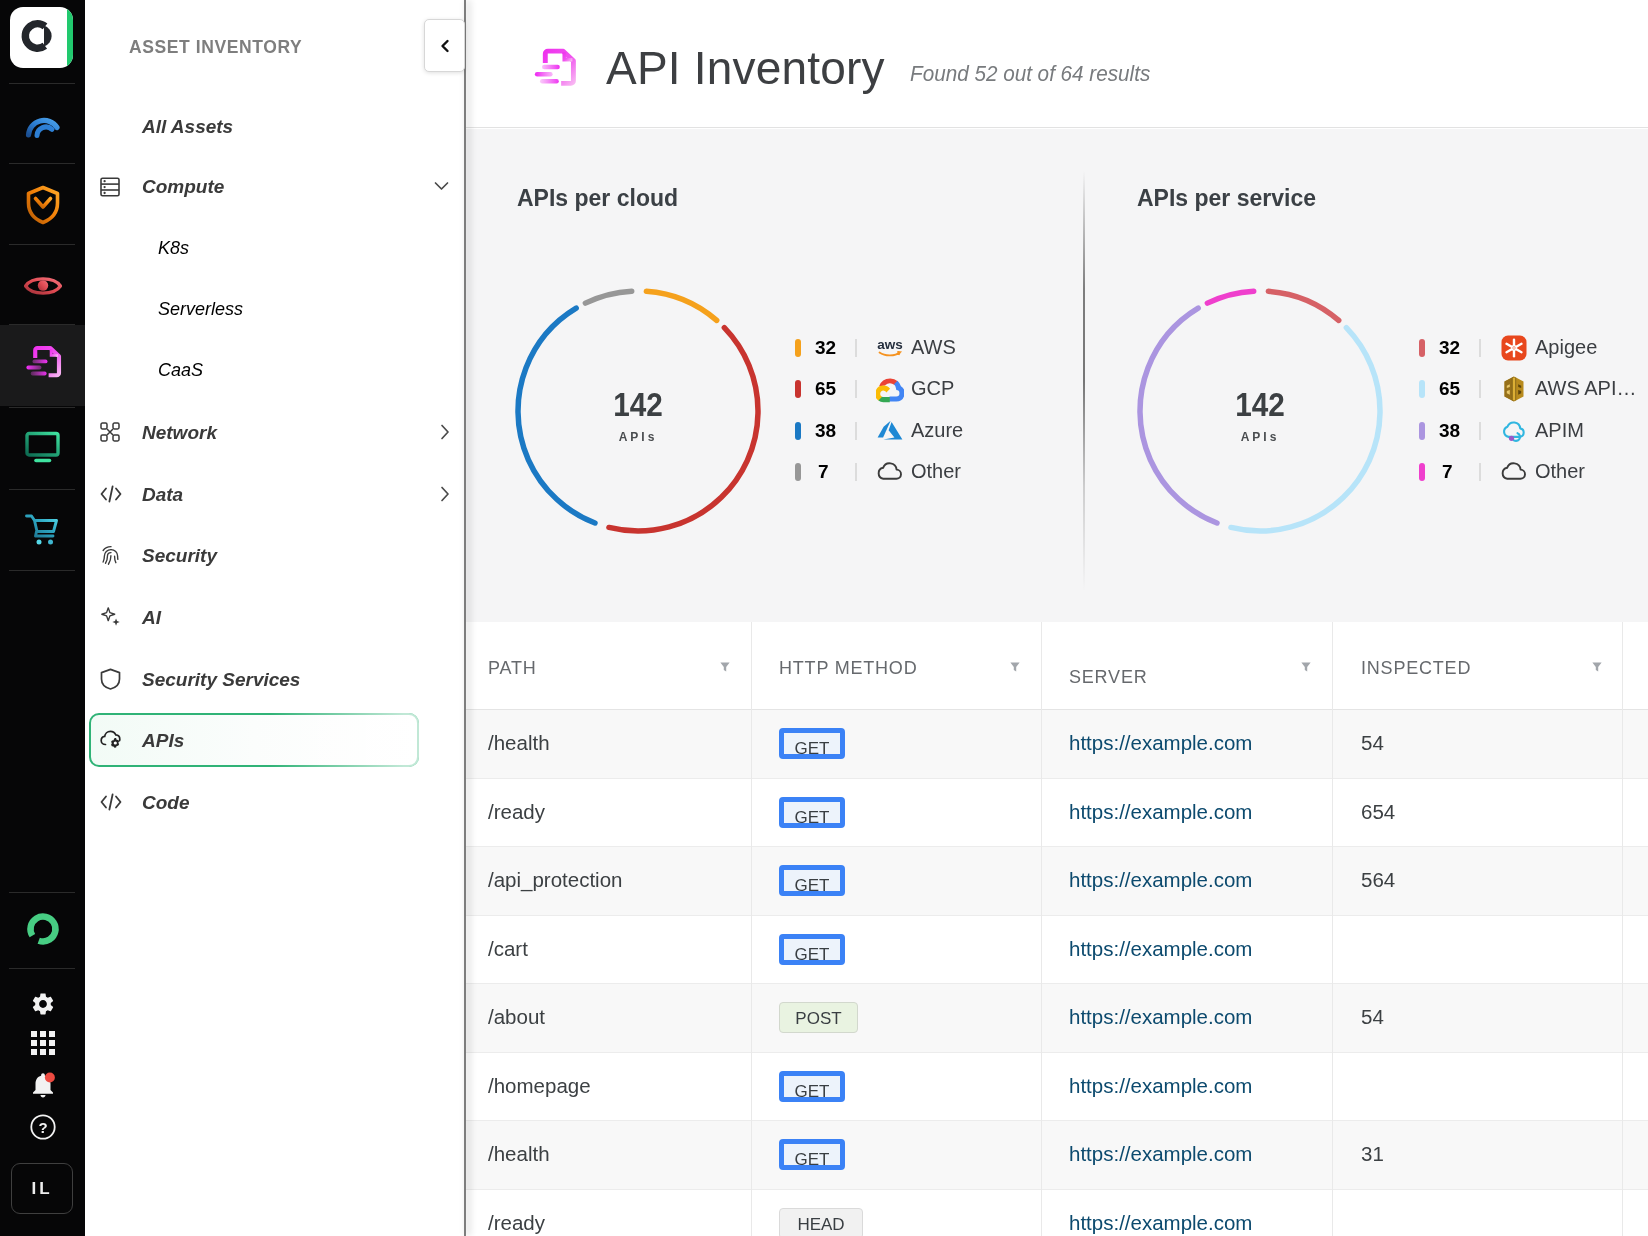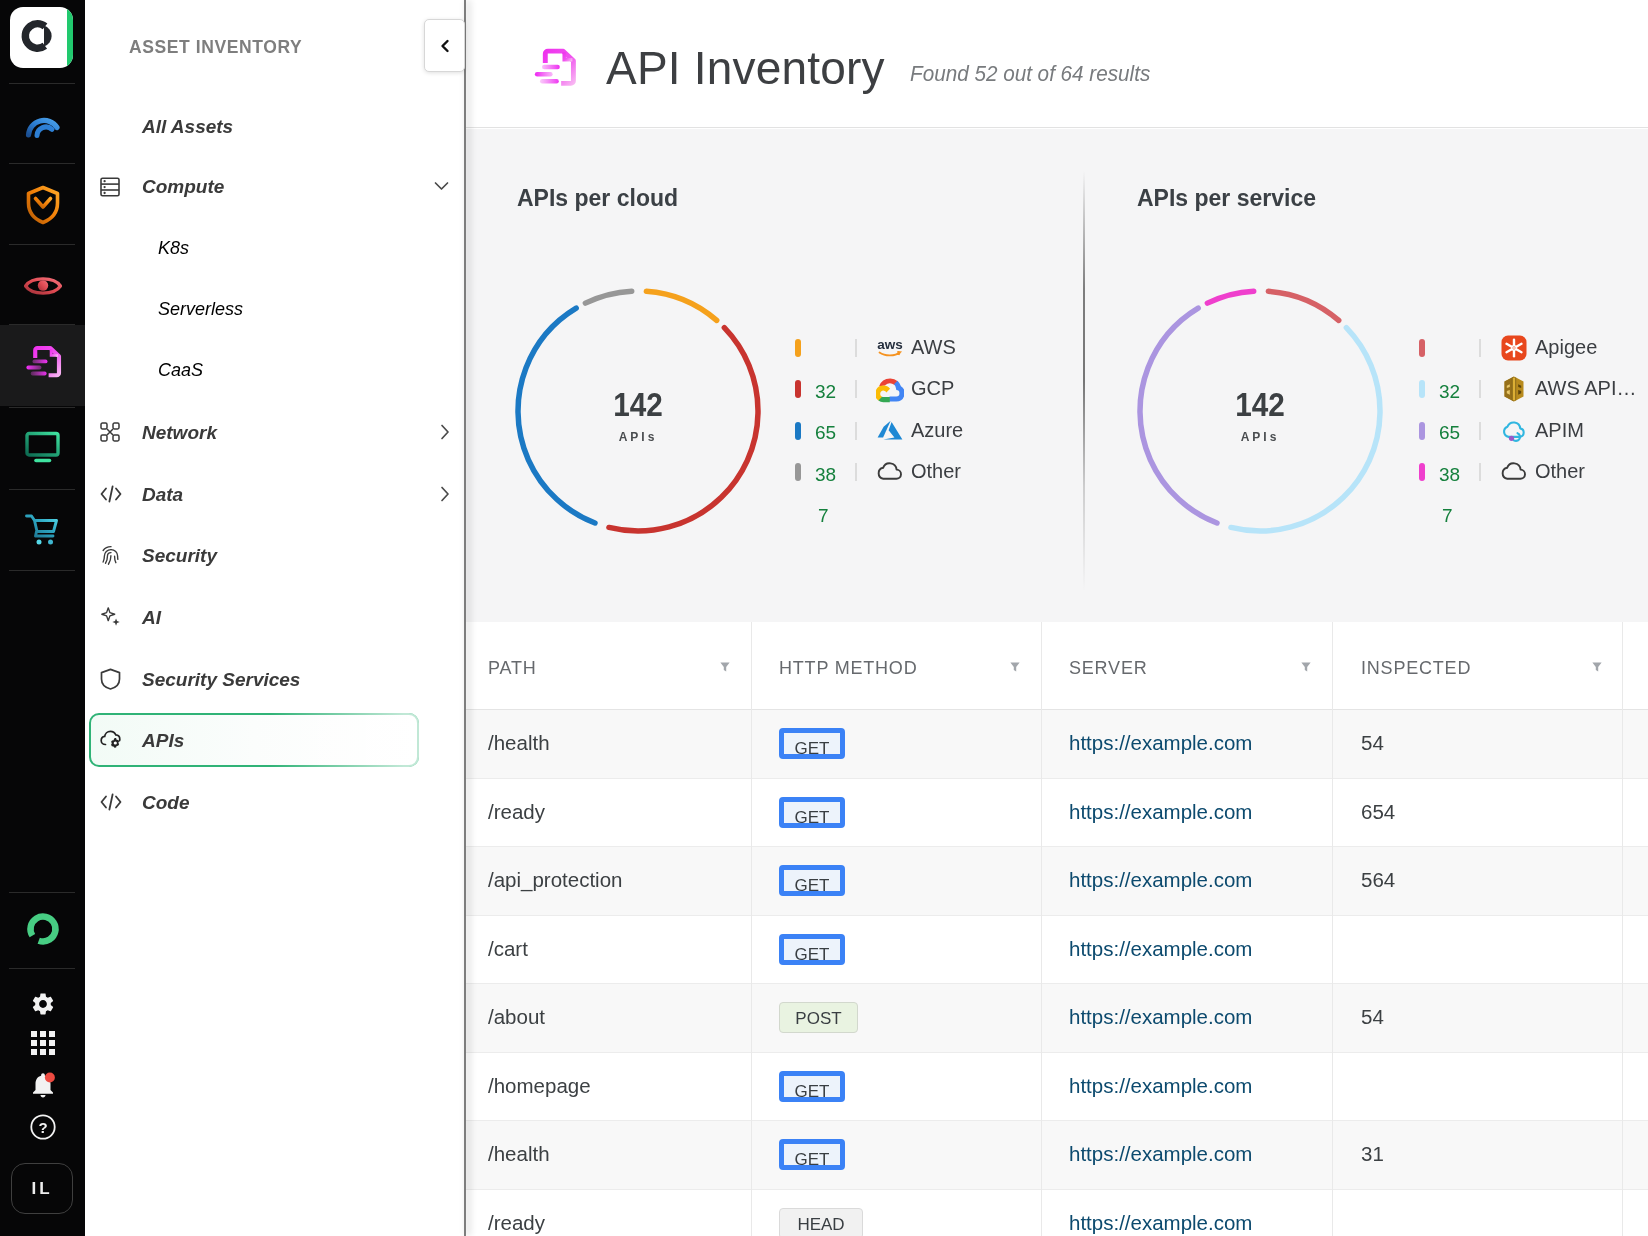--- a/index.html
+++ b/index.html
@@ -31,21 +31,21 @@
 #hsub { position:absolute; left:444px; top:61px; font-size:22px; font-style:italic; color:#787b7e; transform:scaleX(0.94); transform-origin:left center; }
 #band { position:absolute; left:0; top:129px; width:1182px; height:493px; background:#f5f5f6; }
 #band .ctitle { position:absolute; top:56px; font-size:23px; font-weight:700; color:#3b4045; }
 #vsep { position:absolute; left:617px; top:42px; width:2px; height:420px; background:linear-gradient(180deg, rgba(90,90,90,0) 0%, rgba(75,75,75,0.7) 28%, rgba(75,75,75,0.75) 50%, rgba(110,110,110,0.3) 75%, rgba(120,120,120,0) 100%); }
 .donut { position:absolute; top:152px; }
 .dcenter { position:absolute; text-align:center; width:200px; }
 .dnum { font-size:33px; font-weight:700; color:#3c4043; transform:scaleX(0.9); }
 .dsub { font-size:12px; font-weight:700; letter-spacing:3px; color:#4a4d50; margin-top:6px; }
 .leg { position:absolute; height:28px; }
 .lbar { position:absolute; left:0; top:5px; width:6px; height:18px; border-radius:3px; }
-.lnum { position:absolute; left:20px; top:3px; font-size:19px; font-weight:400; color:#15803d;margin-top:44px; }
+.lnum { position:absolute; left:20px; top:3px; font-size:19px; font-weight:700; color:#000000; }
 .lsep { position:absolute; left:60px; top:5px; width:2px; height:18px; background:#dcdcdc; }
 .lico { position:absolute; left:81px; top:0; width:28px; height:28px; }
 .llab { position:absolute; left:116px; top:2px; font-size:20px; font-weight:400; color:#3b3e42; white-space:nowrap; }
 
 #tbl { position:absolute; left:0; top:622px; width:1182px; }
 #thead { position:absolute; left:0; top:0; width:1182px; height:88px; background:#fff; border-bottom:1px solid #e4e4e4; }
 .th { position:absolute; top:36px; font-size:18px; letter-spacing:0.8px; color:#66696d; font-weight:400; }
 .funnel { position:absolute; top:39px; }
 .colline { position:absolute; top:0; width:1px; height:614px; background:#e9e9e9; }
 .row { position:absolute; left:0; width:1182px; height:68.5px; border-bottom:1px solid #ececec; }
@@ -175,21 +175,21 @@
       </g>
   </svg>
   <svg class="ric" style="top:1085px;" width="30" height="30" viewBox="0 0 24 24">
     <path fill="#f2f2f2" d="M12 22c1.1 0 2-.9 2-2h-4c0 1.1.89 2 2 2zm6-6v-5c0-3.07-1.64-5.64-4.5-6.32V4c0-.83-.67-1.5-1.5-1.5s-1.5.67-1.5 1.5v.68C7.63 5.36 6 7.92 6 11v5l-2 2v1h16v-1l-2-2z"></path>
     <circle cx="17.5" cy="6" r="4" fill="#ec4a41"></circle>
   </svg>
   <svg class="ric" style="top:1127px;" width="28" height="28" viewBox="0 0 28 28">
     <circle cx="14" cy="14" r="11.7" fill="none" stroke="#f2f2f2" stroke-width="1.8"></circle>
     <text x="14" y="19.5" font-size="15" font-weight="bold" fill="#f2f2f2" text-anchor="middle" font-family="Liberation Sans">?</text>
   </svg>
-  <div style="position:absolute; left:11px; top:1163px; width:62px; height:51px; border:1.5px solid #3f3f3f; border-radius:14px; color:#ededed; font-size:17px; font-weight:700; letter-spacing:3px; text-align:center; line-height:49px;">IL</div>
+  <div style="position:absolute; left:11px; top:1163px; width:62px; height:51px; border:1.5px solid #3f3f3f; border-radius:9px; color:#ededed; font-size:17px; font-weight:700; letter-spacing:3px; text-align:center; line-height:49px;">IL</div>
 </div>
 <div id="nav">
   <div id="navtitle">ASSET INVENTORY</div>
   <div id="collapse">
       <svg width="12" height="14" viewBox="0 0 12 14">
         <path d="M8.5 2 L3.5 7 L8.5 12" fill="none" stroke="#111" stroke-width="2.4" stroke-linecap="round" stroke-linejoin="round"></path>
       </svg>
     </div>
   <div id="apisel"></div>
   <div class="mi" style="left:57px; top:116px;">All Assets</div>
@@ -409,21 +409,21 @@
       <svg class="lico" viewBox="0 0 28 28">
           <path d="M7.3 20.8 H20.2 A4.6 4.6 0 0 0 20.6 11.6 A7 7 0 0 0 7.1 9.8 A5.6 5.6 0 0 0 7.3 20.8 Z" fill="none" stroke="#3b3b3b" stroke-width="1.9" stroke-linejoin="round"></path>
         </svg>
       <div class="llab">Other</div>
     </div>
   </div>
   <div id="tbl">
     <div id="thead">
       <div class="th" style="left:22px;">PATH</div>
       <div class="th" style="left:313px;">HTTP METHOD</div>
-      <div class="th" style="left:603px;">SERVER</div>
+      <div class="th" style="left:603px;margin-top:9px;">SERVER</div>
       <div class="th" style="left:895px;">INSPECTED</div>
       <svg class="funnel" style="left:253px;" width="12" height="12" viewBox="0 0 13 13">
           <path d="M1.5 1.5 H11.5 L7.8 6.4 V11.5 L5.2 9.7 V6.4 Z" fill="#a2a6ab"></path>
         </svg>
       <svg class="funnel" style="left:543px;" width="12" height="12" viewBox="0 0 13 13">
           <path d="M1.5 1.5 H11.5 L7.8 6.4 V11.5 L5.2 9.7 V6.4 Z" fill="#a2a6ab"></path>
         </svg>
       <svg class="funnel" style="left:834px;" width="12" height="12" viewBox="0 0 13 13">
           <path d="M1.5 1.5 H11.5 L7.8 6.4 V11.5 L5.2 9.7 V6.4 Z" fill="#a2a6ab"></path>
         </svg>

